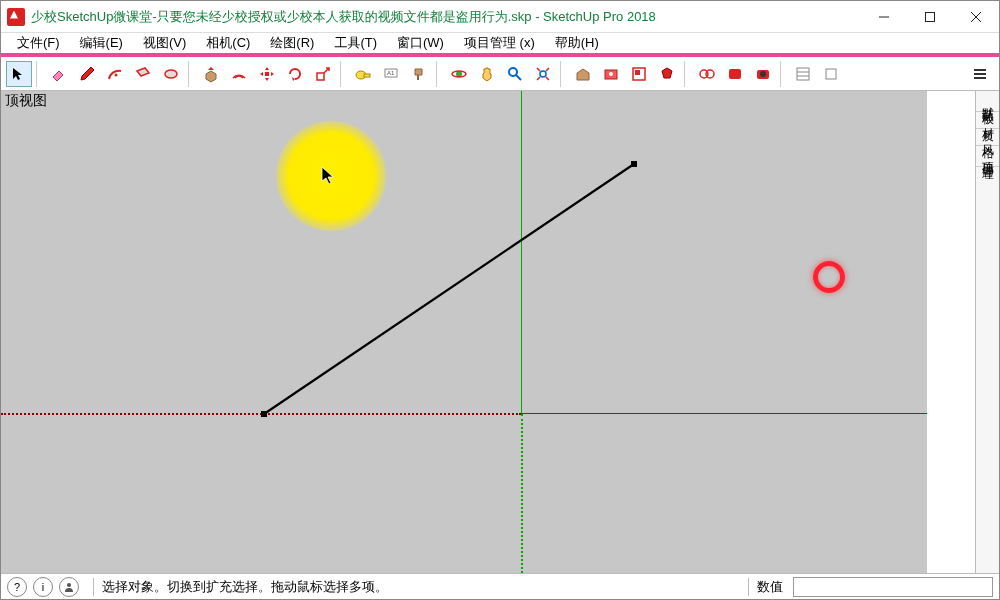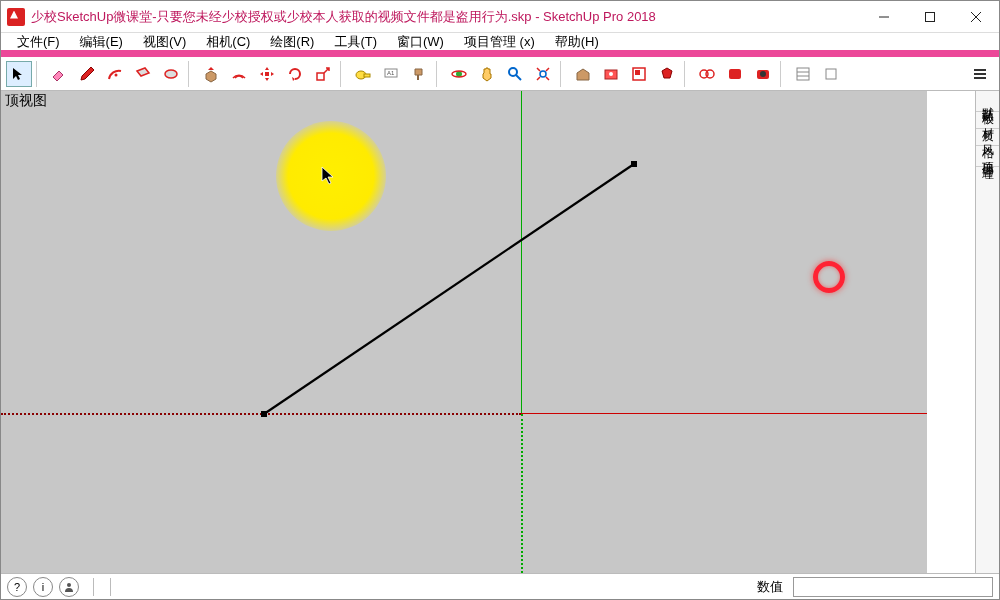--- a/index.html
+++ b/index.html
@@ -1,25 +1,25 @@
 <!DOCTYPE html>
 <html><head>
 <meta charset="utf-8">
 <style>
 * { margin: 0; padding: 0; box-sizing: border-box; font-family: "Microsoft YaHei", sans-serif; }
 body { background: #fff; overflow: hidden; }
 .window { width: 1000px; height: 600px; border: 1px solid #888; display: flex; flex-direction: column; }
 .titlebar { height: 32px; display: flex; align-items: center; padding: 0 0 0 6px; border-bottom: 1px solid #ddd; }
 .titlebar .logo { width: 18px; height: 18px; background: #da2222; border-radius: 2px; margin-right: 6px; position: relative; }
 .titlebar .logo::after { content: ""; position: absolute; left: 3px; top: 3px; width: 8px; height: 8px; background: #fff; clip-path: polygon(0 100%, 50% 0, 100% 100%); }
-.titlebar .title { font-size: 13px; color: #be185d; flex: 1; white-space: nowrap; overflow: hidden; }
+.titlebar .title { font-size: 13px; color: #15803d; flex: 1; white-space: nowrap; overflow: hidden; }
 .winbtns { display: flex; height: 100%; }
 .winbtn { width: 46px; height: 100%; display: flex; align-items: center; justify-content: center; font-size: 13px; }
 .winbtn svg { width: 12px; height: 12px; stroke: #222; stroke-width: 1; fill: none; }
-.menubar { height: 24px; display: flex; align-items: center; padding: 0 6px; gap: 0; border-bottom: 7px solid #ec4899; }
+.menubar { height: 24px; display: flex; align-items: center; padding: 0 6px; gap: 0; border-bottom: 4px solid #ec4899; }
 .menuitem { font-size: 13px; padding: 2px 10px; }
 .toolbar { height: 34px; display: flex; align-items: center; padding: 0 4px; border-bottom: 1px solid #bbb; background: #fff; }
 .tbtn { width: 26px; height: 26px; margin: 0 1px; display: flex; align-items: center; justify-content: center; border: 1px solid transparent; }
 .tbtn.active { border: 1px solid #7aa; background: #def; }
 .tsep { width: 6px; height: 26px; border-left: 1px solid #ccc; margin: 0 3px; }
 .tright { margin-left: auto; width: 30px; height: 30px; display: flex; align-items: center; justify-content: center; }
 .workarea { flex: 1; display: flex; min-height: 0; gap: 48px; }
 .viewport { flex: 1; background: #c7c7c7; position: relative; overflow: hidden; }
 .viewlabel { position: absolute; top: 0; left: 0; background: rgba(255,255,255,0); font-size: 14px; padding: 1px 4px; }
 .axis-green { position: absolute; left: 520px; top: 0; width: 0; height: 323px; border-left: 1.5px solid #0a0; }
@@ -280,18 +280,19 @@
   <div class="statusbar">
     <div class="sbicon">?</div>
     <div class="sbicon">i</div>
     <div class="sbicon">
         <svg width="12" height="12" viewBox="0 0 12 12">
           <circle cx="6" cy="4" r="2" fill="#555"></circle>
           <path d="M2 11 Q2 7 6 7 Q10 7 10 11" fill="#555"></path>
         </svg>
       </div>
     <div class="sbdivider"></div>
+    <div class="sbhint">选择对象。切换到扩充选择。拖动鼠标选择多项。</div>
     <div class="sbdivider"></div>
     <div class="sbmeasure">数值</div>
     <div class="sbbox"></div>
   </div>
 
 </div>
 
 </body></html>

